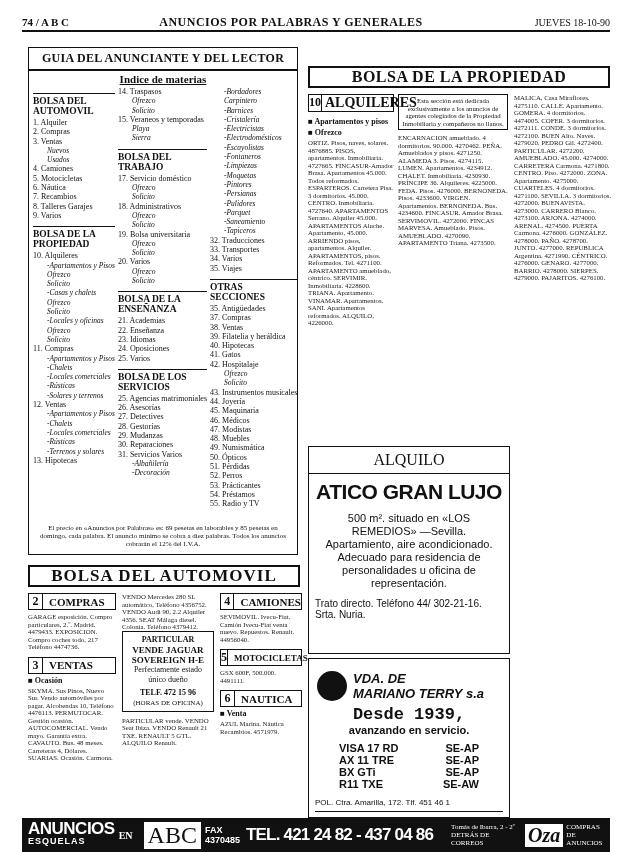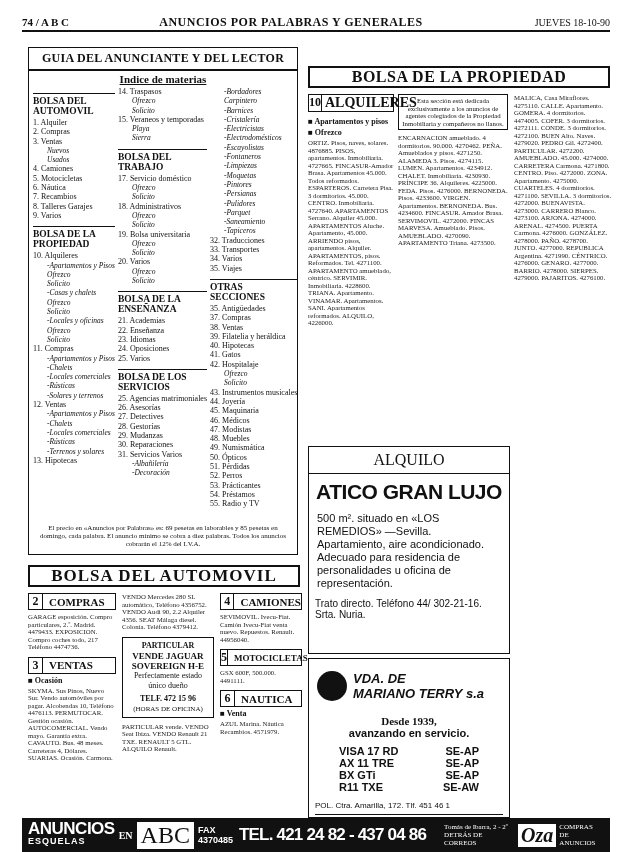--- a/index.html
+++ b/index.html
@@ -177,21 +177,21 @@
   <div class="cls-box">
     <span class="n">3</span>
     <span class="l">VENTAS</span>
   </div>
   <div class="sub">■ <span>Ocasión</span></div>
   <div class="small">SKYMA. Sus Pinos, Nuevo Sur. Vendo automóviles por pagar. Alcobendas 10, Teléfono 4476113. PERMUTOCAR. Gestión ocasión. AUTOCOMERCIAL. Vendo mayo. Garantía extra. CAVAUTO. Bus. 48 meses. Carreteras 4, Dólares. SUARIAS. Ocasión. Carmona.</div>
 </div>
 
 <div class="abs" style="left:122px;top:593px;width:92px;">
   <div class="small">VENDO Mercedes 280 SL automático, Teléfono 4356752. VENDO Audi 90, 2.2 Alquiler 4356. SEAT Málaga diesel. Colonia. Teléfono 4379412.</div>
-  <div style="border:1.5px solid #111;margin-top:6px;padding:3px 2px;text-align:center;font-size:8px;line-height:10px">
+  <div style="border:1.5px solid #111;margin-top:0;padding:3px 2px;text-align:center;font-size:8px;line-height:10px">
     <div style="font-weight:bold">PARTICULAR</div>
     <div style="font-weight:bold;font-size:9px">VENDE JAGUAR</div>
     <div style="font-weight:bold;font-size:9px">SOVEREIGN H-E</div>
     <div>Perfectamente estado</div>
     <div>único dueño</div>
     <div style="font-weight:bold;margin-top:3px">TELF. 472 15 96</div>
     <div style="font-size:7px">(HORAS DE OFICINA)</div>
   </div>
   <div class="small" style="margin-top:5px">PARTICULAR vende. VENDO Seat Ibiza. VENDO Renault 21 TXE. RENAULT 5 GTL. ALQUILO Renault.</div>
 </div>
@@ -230,33 +230,33 @@
 <div class="abs" style="left:398px;top:94px;width:110px;">
   <div style="border:1px solid #111;padding:2px;font-size:6.8px;line-height:7.5px;text-align:center;margin-bottom:4px">Esta sección está dedicada exclusivamente a los anuncios de agentes colegiados de la Propiedad Inmobiliaria y compañeros no llanos.</div>
   <div class="small">ENCARNACION amueblado. 4 dormitorios. 90.000. 4270462. PEÑA. Amueblados y pisos. 4271250. ALAMEDA 3. Pisos. 4274115. LUMEN. Apartamentos. 4234912. CHALET. Inmobiliaria. 4230930. PRÍNCIPE 36. Alquileres. 4225000. FEDA. Pisos. 4276000. BERNONEDA. Pisos. 4233600. VIRGEN. Apartamentos. BERNONEDA. Bus. 4234600. FINCASUR. Amador Brasa. SERVIMOVIL. 4272000. FINCAS MARVESA. Amueblado. Pisos. AMUEBLADO. 4270090. APARTAMENTO Triana. 4273500.</div>
 </div>
 
 <div class="abs small" style="left:514px;top:94px;width:98px;height:720px;overflow:hidden">MALICA, Casa Miraflores. 4275110. CALLE. Apartamento. GOMERA. 4 dormitorios. 4474005. COFER. 3 dormitorios. 4272111. CONDE. 3 dormitorios. 4272100. BUEN Alto. Naves. 4279020. PEDRO Gil. 4272400. PARTICULAR. 4272200. AMUEBLADO. 45.000. 4274000. CARRETERA Carmona. 4271800. CENTRO. Piso. 4272000. ZONA. Apartamento. 4275000. CUARTELES. 4 dormitorios. 4271100. SEVILLA. 3 dormitorios. 4272000. BUENAVISTA. 4273000. CARRERO Blanco. 4273100. ARJONA. 4274000. ARENAL. 4274500. PUERTA Carmona. 4276000. GONZÁLEZ. 4278000. PAÑO. 4278700. JUNTO. 4277000. REPUBLICA Argentina. 4271990. CÉNTRICO. 4276000. GENARO. 4277000. BARRIO. 4278000. SIERPES. 4279000. PAJARITOS. 4276100.</div>
 
 <div class="abs atico">
   <div style="font-size:16px;border-bottom:1px solid #111;padding:4px 0">ALQUILO</div>
   <div style="font-size:21px;font-weight:bold;margin-top:6px;font-family:'Liberation Sans',sans-serif;letter-spacing:-0.5px">ATICO GRAN LUJO</div>
-  <div style="font-size:11px;line-height:13px;margin:8px 8px 0;text-align:left;font-family:'Liberation Sans',sans-serif">500 m². situado en «LOS REMEDIOS» —Sevilla. Apartamiento, aire acondicionado. Adecuado para residencia de personalidades u oficina de representación.</div>
+  <div style="font-size:11px;line-height:13px;margin:8px 8px 0;text-align:center;font-family:'Liberation Sans',sans-serif">500 m². situado en «LOS REMEDIOS» —Sevilla. Apartamiento, aire acondicionado. Adecuado para residencia de personalidades u oficina de representación.</div>
   <div style="font-size:10px;margin:8px 6px 0;text-align:left;font-family:'Liberation Sans',sans-serif">Trato directo. Teléfono 44/ 302-21-16. Srta. Nuria.</div>
 </div>
 
 <div class="abs terry">
   <div style="display:flex;align-items:center;margin:12px 8px 0">
     <div style="width:30px;height:30px;border-radius:50%;background:#111;margin-right:6px"></div>
     <div style="font-style:italic;font-weight:bold;font-family:'Liberation Sans',sans-serif">
       <div style="font-size:13px">VDA. DE</div>
       <div style="font-size:13px">MARIANO TERRY s.a</div>
     </div>
   </div>
-  <div style="text-align:center;font-size:11px;font-weight:bold;font-family:Liberation Serif, serif;margin-top:14px">Desde 1939,</div>
+  <div style="text-align:center;font-size:17px;font-weight:bold;font-family:Liberation Mono, monospace;margin-top:4px">Desde 1939,</div>
   <div style="text-align:center;font-size:11px;font-weight:bold;font-family:'Liberation Sans',sans-serif">avanzando en servicio.</div>
   <div style="margin:6px 30px 0;font-size:11px;font-weight:bold;font-family:'Liberation Sans',sans-serif;line-height:12px">
     <div style="display:flex;justify-content:space-between">
         <span>VISA 17 RD</span>
         <span>SE-AP</span>
       </div>
     <div style="display:flex;justify-content:space-between">
         <span>AX 11 TRE</span>
         <span>SE-AP</span>
       </div>
@@ -275,21 +275,21 @@
     <span style="margin-left:10px;background:#111;color:#4d7c0f;font-style:italic;font-size:12px;padding:1px 4px;font-family:'Liberation Sans',sans-serif">Eurocasión</span>
   </div>
 </div>
 
 <div class="abs footer">
   <div style="margin-left:6px;font-weight:bold;font-family:'Liberation Sans',sans-serif;line-height:12px">
     <div style="font-size:17px;letter-spacing:-0.5px"><span>ANUNCIOS</span></div>
     <div style="font-size:9px;letter-spacing:1px">ESQUELAS</div>
   </div>
   <span style="font-size:10px;margin-left:4px;font-weight:bold">EN</span>
-  <span style="font-size:24px;margin-left:4px;background:#fff;color:#111;padding:0 4px;font-family:'Liberation Serif',serif">ABC</span>
+  <span style="font-size:24px;margin-left:11px;background:#fff;color:#111;padding:0 4px;font-family:'Liberation Serif',serif">ABC</span>
   <div style="margin-left:4px;font-size:9px;font-weight:bold;line-height:10px;font-family:'Liberation Sans',sans-serif">
     <div>FAX</div>
       <div>4370485</div>
   </div>
   <span style="margin-left:6px;font-size:17px;font-weight:bold;font-family:'Liberation Sans',sans-serif;letter-spacing:-0.8px">TEL. 421 24 82 - 437 04 86</span>
   <span style="margin-left:18px;font-size:7px;width:70px;line-height:8px">Tomás de Ibarra, 2 - 2º DETRÁS DE CORREOS</span>
   <span style="margin-left:4px;font-size:20px;font-weight:bold;font-style:italic;background:#fff;color:#111;padding:0 3px">Oza</span>
   <span style="margin-left:3px;font-size:7px;width:36px;line-height:8px">COMPRAS DE ANUNCIOS</span>
 </div>
 

